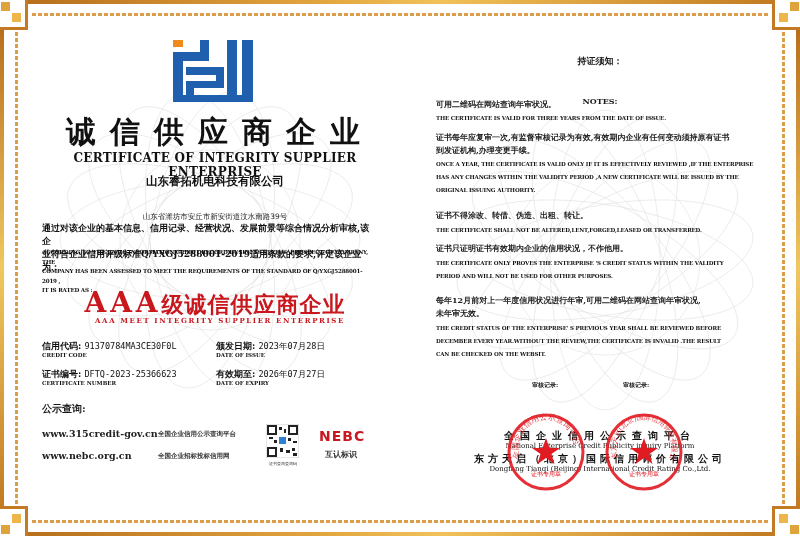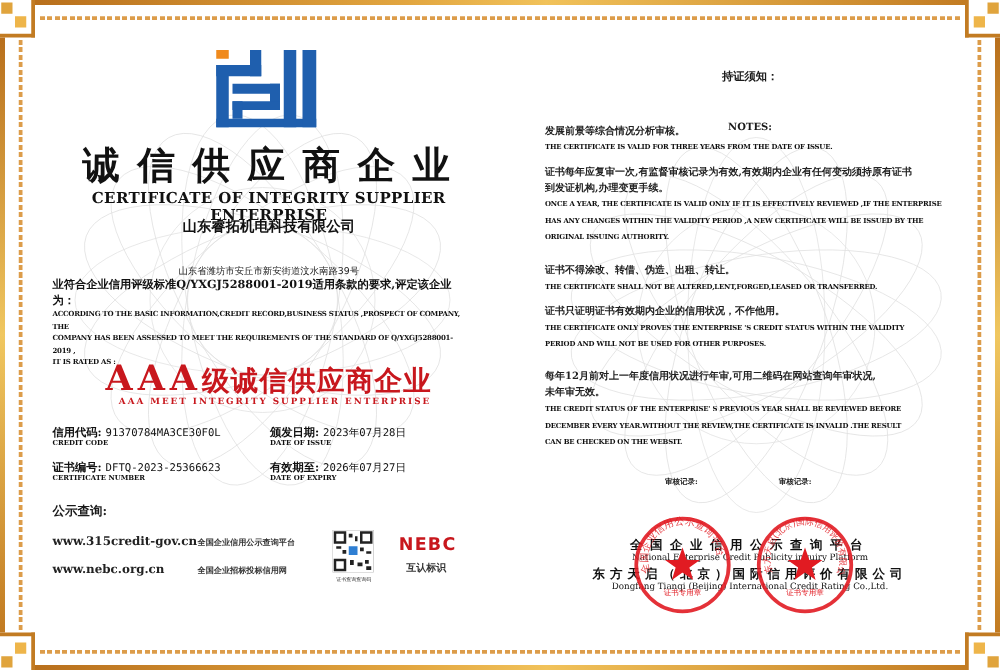--- a/index.html
+++ b/index.html
@@ -194,20 +194,21 @@
     <rect x="55" y="0" width="10" height="62" fill="#1f5fae"></rect>
     <rect x="70" y="0" width="11" height="62" fill="#1f5fae"></rect>
   </svg>
 
   <div class="title-cn">诚信供应商企业</div>
   <div class="title-en">CERTIFICATE OF INTEGRITY SUPPLIER ENTERPRISE</div>
   <div class="company">山东睿拓机电科技有限公司</div>
   <div class="address">山东省潍坊市安丘市新安街道汶水南路39号</div>
 
   <div class="body-cn">
+    <div>通过对该企业的基本信息、信用记录、经营状况、发展前景等综合情况分析审核,该企</div>
     <div>业符合企业信用评级标准Q/YXGJ5288001-2019适用条款的要求,评定该企业为：</div>
   </div>
   <div class="body-en">
     <div>ACCORDING TO THE BASIC INFORMATION,CREDIT RECORD,BUSINESS STATUS ,PROSPECT OF COMPANY, THE</div>
     <div>COMPANY HAS BEEN ASSESSED TO MEET THE REQUIREMENTS OF THE STANDARD OF Q/YXGJ5288001-2019 ,</div>
     <div>IT IS RATED AS :</div>
   </div>
 
   <div class="rating-cn">
     <span class="aaa">AAA</span><span class="lvl">级诚信供应商企业</span>
@@ -256,21 +257,21 @@
   </svg>
   <div class="qr-caption">证书查询查询码</div>
   <div class="nebc">NEBC</div>
   <div class="nebc-sub">互认标识</div>
 </section>
 
 <section class="right-page">
   <div class="notes-cn">持证须知：</div>
   <div class="notes-en">NOTES:</div>
 
-  <div class="note-cn" style="top:98px">发展前景等综合情况分析审核。</div>
+  <div class="note-cn" style="top:98px">可用二维码在网站查询年审状况。</div>
   <div class="note-en" style="top:112px">THE CERTIFICATE IS VALID FOR THREE YEARS FROM THE DATE OF ISSUE.</div>
 
   <div class="note-cn" style="top:131px">
     <div>证书每年应复审一次,有监督审核记录为有效,有效期内企业有任何变动须持原有证书</div>
     <div>到发证机构,办理变更手续。</div>
   </div>
   <div class="note-en" style="top:158px">
     <div>ONCE A YEAR, THE CERTIFICATE IS VALID ONLY IF IT IS EFFECTIVELY REVIEWED ,IF THE ENTERPRISE</div>
     <div>HAS ANY CHANGES WITHIN THE VALIDITY PERIOD ,A NEW CERTIFICATE WILL BE ISSUED BY THE</div>
     <div>ORIGINAL ISSUING AUTHORITY.</div>

